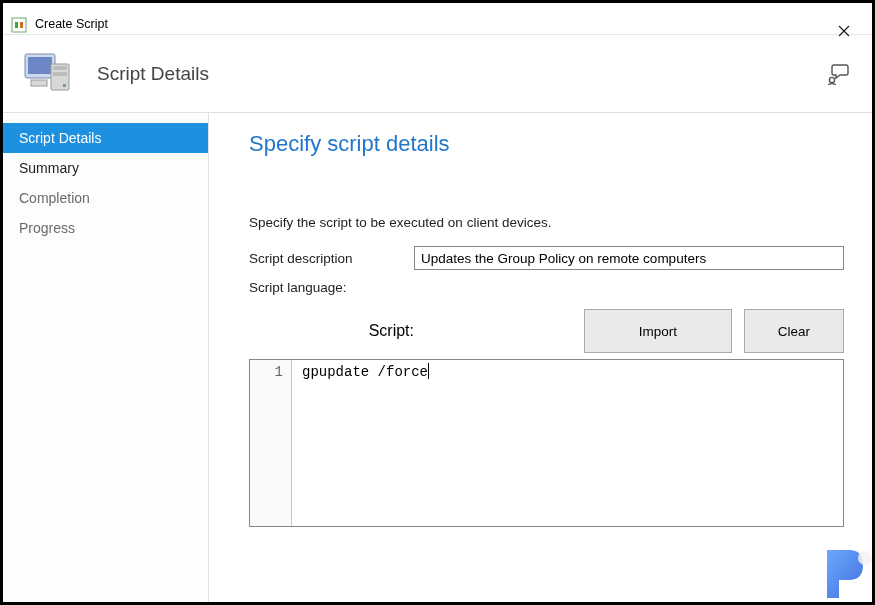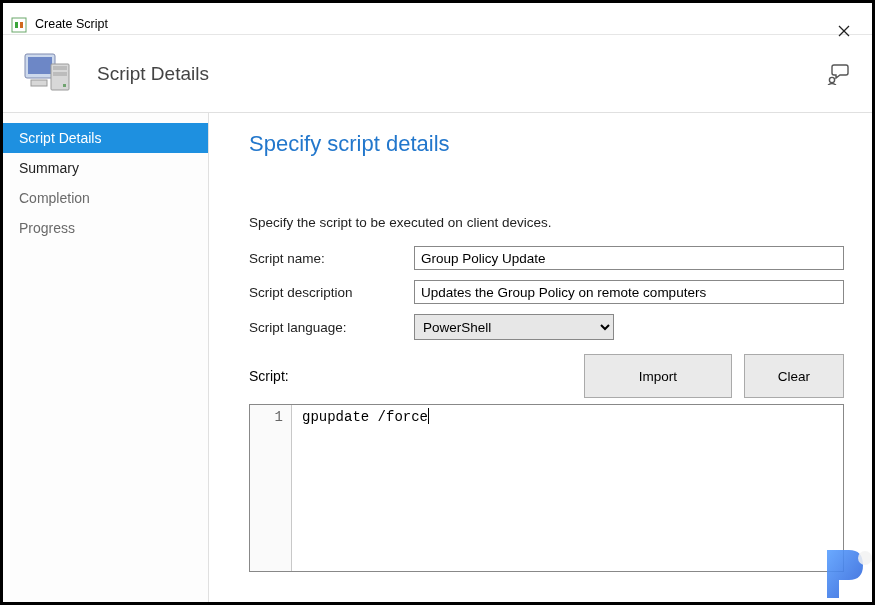--- a/index.html
+++ b/index.html
@@ -124,21 +124,22 @@
     font-family: inherit;
     padding: 2px 4px;
   }
   .script-row {
     display: flex;
     align-items: center;
     margin: 14px 0 6px 0;
   }
   .script-row .lbl {
     width: 165px;
-    font-size: 14px;
+    font-size: 16px;
+    text-align: right;
   }
   .script-row .spacer { flex: 1; }
   .btn {
     height: 44px;
     min-width: 148px;
     border: 1px solid #aaa;
     background: #eaeaea;
     font-size: 13.5px;
     font-family: inherit;
     cursor: pointer;
@@ -232,35 +233,28 @@
     <a class="nav-item summary"><span>Summary</span></a>
     <a class="nav-item"><span>Completion</span></a>
     <a class="nav-item"><span>Progress</span></a>
   </div>
 
   <div class="content">
     <h1>Specify script details</h1>
 
     <div class="instr">Specify the script to be executed on client devices.</div>
 
-    <div class="form-row">
-      <div class="lbl">Script name:</div>
-      <input type="text" value="Group Policy Update" style="">
-    </div>
 
     <div class="form-row">
       <div class="lbl">Script description</div>
       <input type="text" value="Updates the Group Policy on remote computers" style="">
     </div>
 
     <div class="form-row">
       <div class="lbl">Script language:</div>
-      <select>
-        <option>PowerShell</option>
-      </select>
     </div>
 
     <div class="script-row">
       <div class="lbl">Script:</div>
       <div class="spacer"></div>
       <button class="btn">Import</button>
       <button class="btn clear">Clear</button>
     </div>
 
     <div class="editor">

